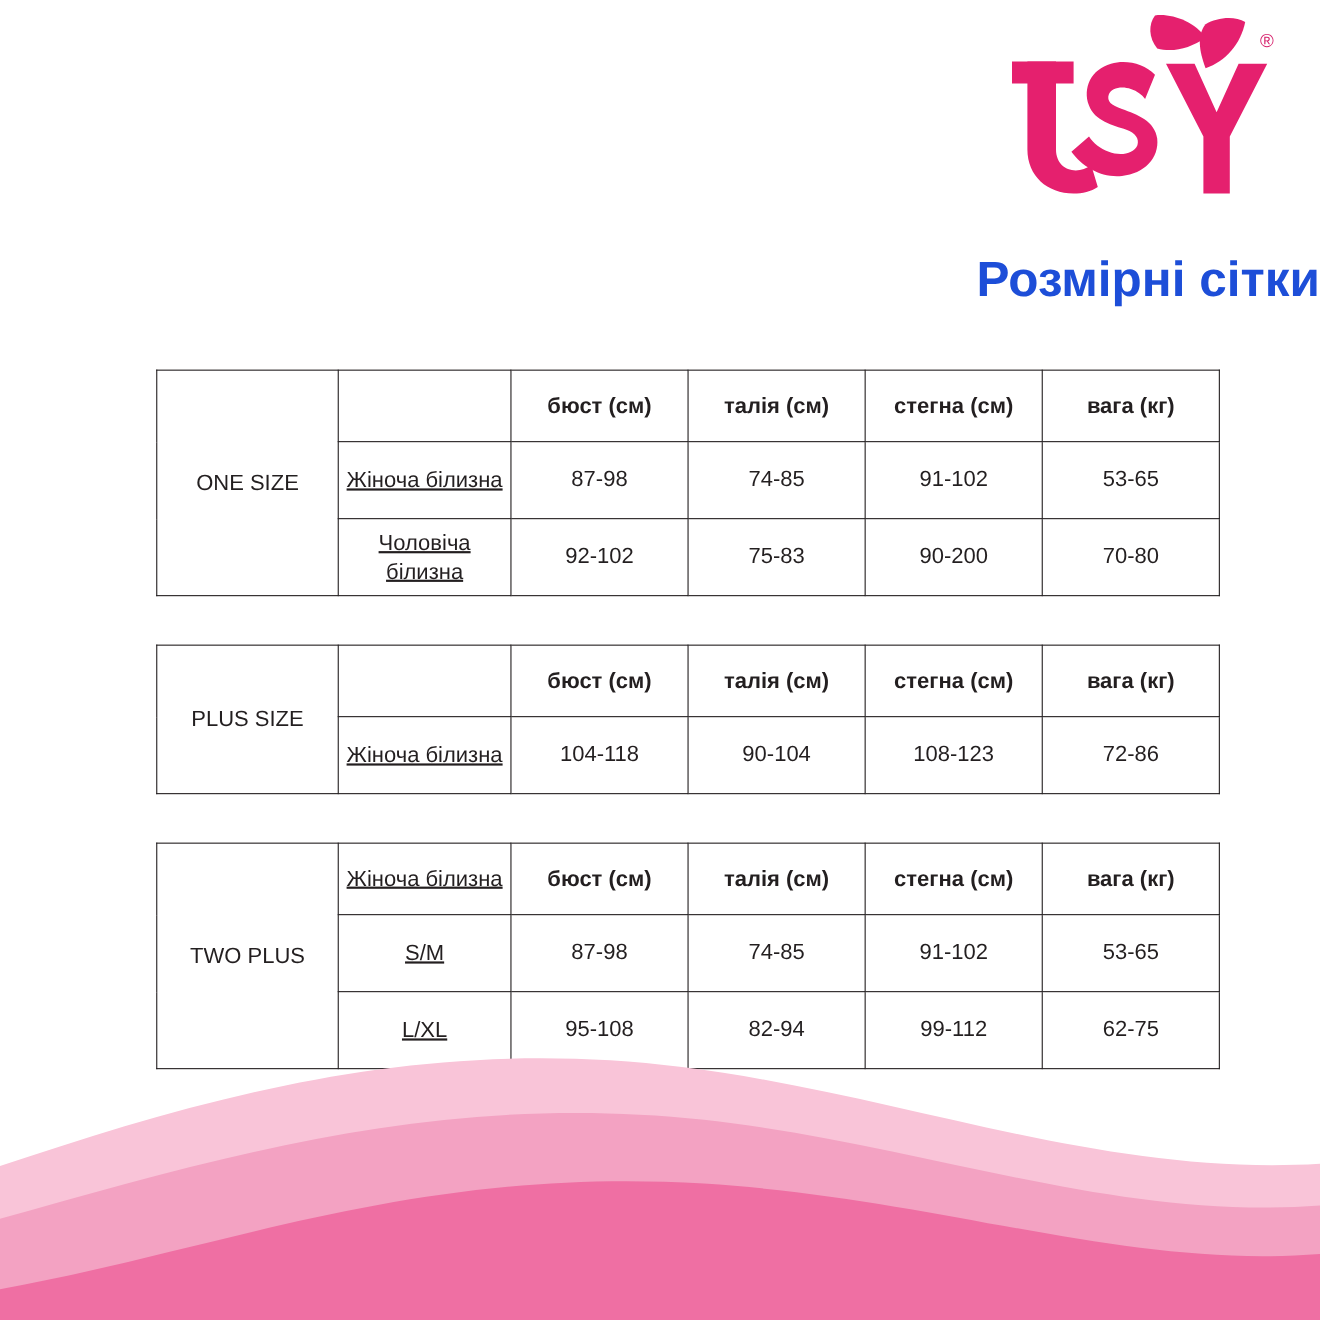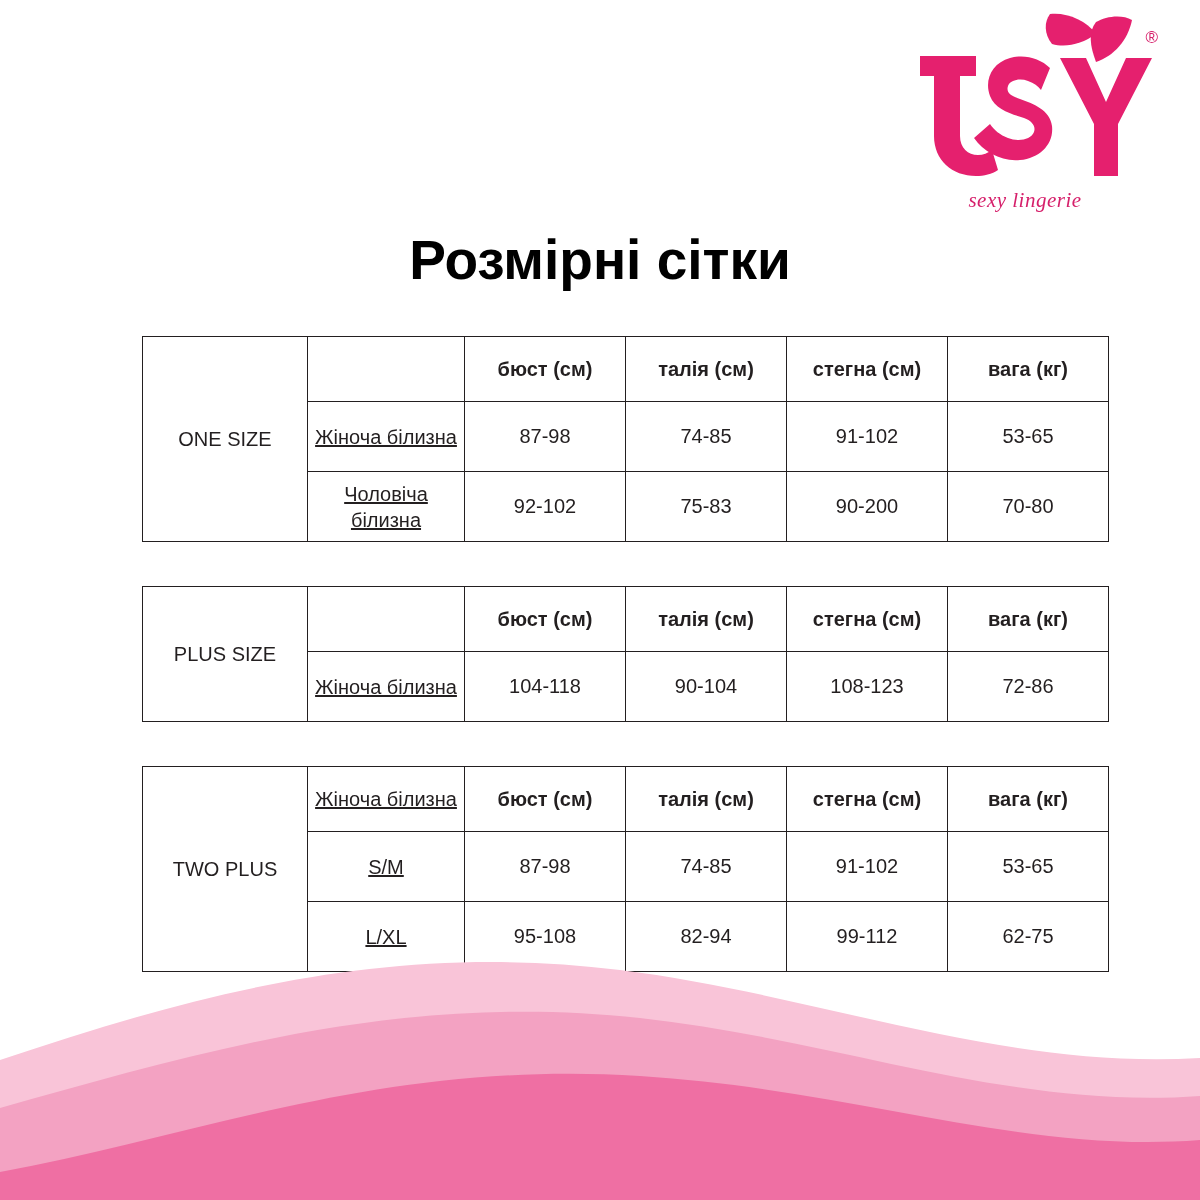--- a/index.html
+++ b/index.html
@@ -48,24 +48,24 @@
     font-size: 17px;
     color: #d6206b;
   }
 
   
   .page-title {
     position: absolute;
     top: 228px;
     left: 0;
     width: 1200px;
-    text-align: center;
-    font-size: 55px;
+    text-align: right;
+    font-size: 45px;
     font-weight: bold;
-    color: #000000;
+    color: #1d4ed8;
     letter-spacing: 0px;
   }
 
   
   .tables-wrap {
     position: absolute;
     top: 336px;
     left: 142px;
     width: 912px;
   }
@@ -128,21 +128,20 @@
     <path d="M150 4 C166 2 186 10 196 24 C182 34 166 38 152 34 C144 24 144 12 150 4 Z" fill="#e5206e"></path>
 
     <path d="M34 46 L34 126 C34 150 52 166 76 166 C84 166 92 164 98 160 L92 140 C88 143 83 145 78 145 C68 145 60 138 60 126 L60 46 Z" fill="#e5206e"></path>
     <path d="M20 46 L76 46 L76 66 L20 66 Z" fill="#e5206e"></path>
 
     <path d="M150 58 C140 48 124 44 110 48 C92 53 84 70 90 86 C95 100 112 104 124 108 C132 111 136 116 134 122 C131 130 118 132 108 128 C100 125 94 120 90 114 L74 128 C84 142 102 152 120 150 C140 148 154 134 152 116 C150 100 134 94 120 89 C110 86 106 82 108 76 C110 70 120 68 128 71 C134 73 138 76 141 80 Z" fill="#e5206e"></path>
 
     <path d="M160 48 L186 48 L206 92 L226 48 L252 48 L218 114 L218 166 L194 166 L194 114 Z" fill="#e5206e"></path>
   </svg>
   <span class="reg-mark">®</span>
-  <div class="logo-tagline">sexy lingerie</div>
 </div>
 
 <div class="page-title">Розмірні сітки</div>
 
 <div class="tables-wrap">
 
   <table class="size-table">
     <tbody>
       <tr class="h-header">
         <td class="cat-label" rowspan="3">ONE SIZE</td>

